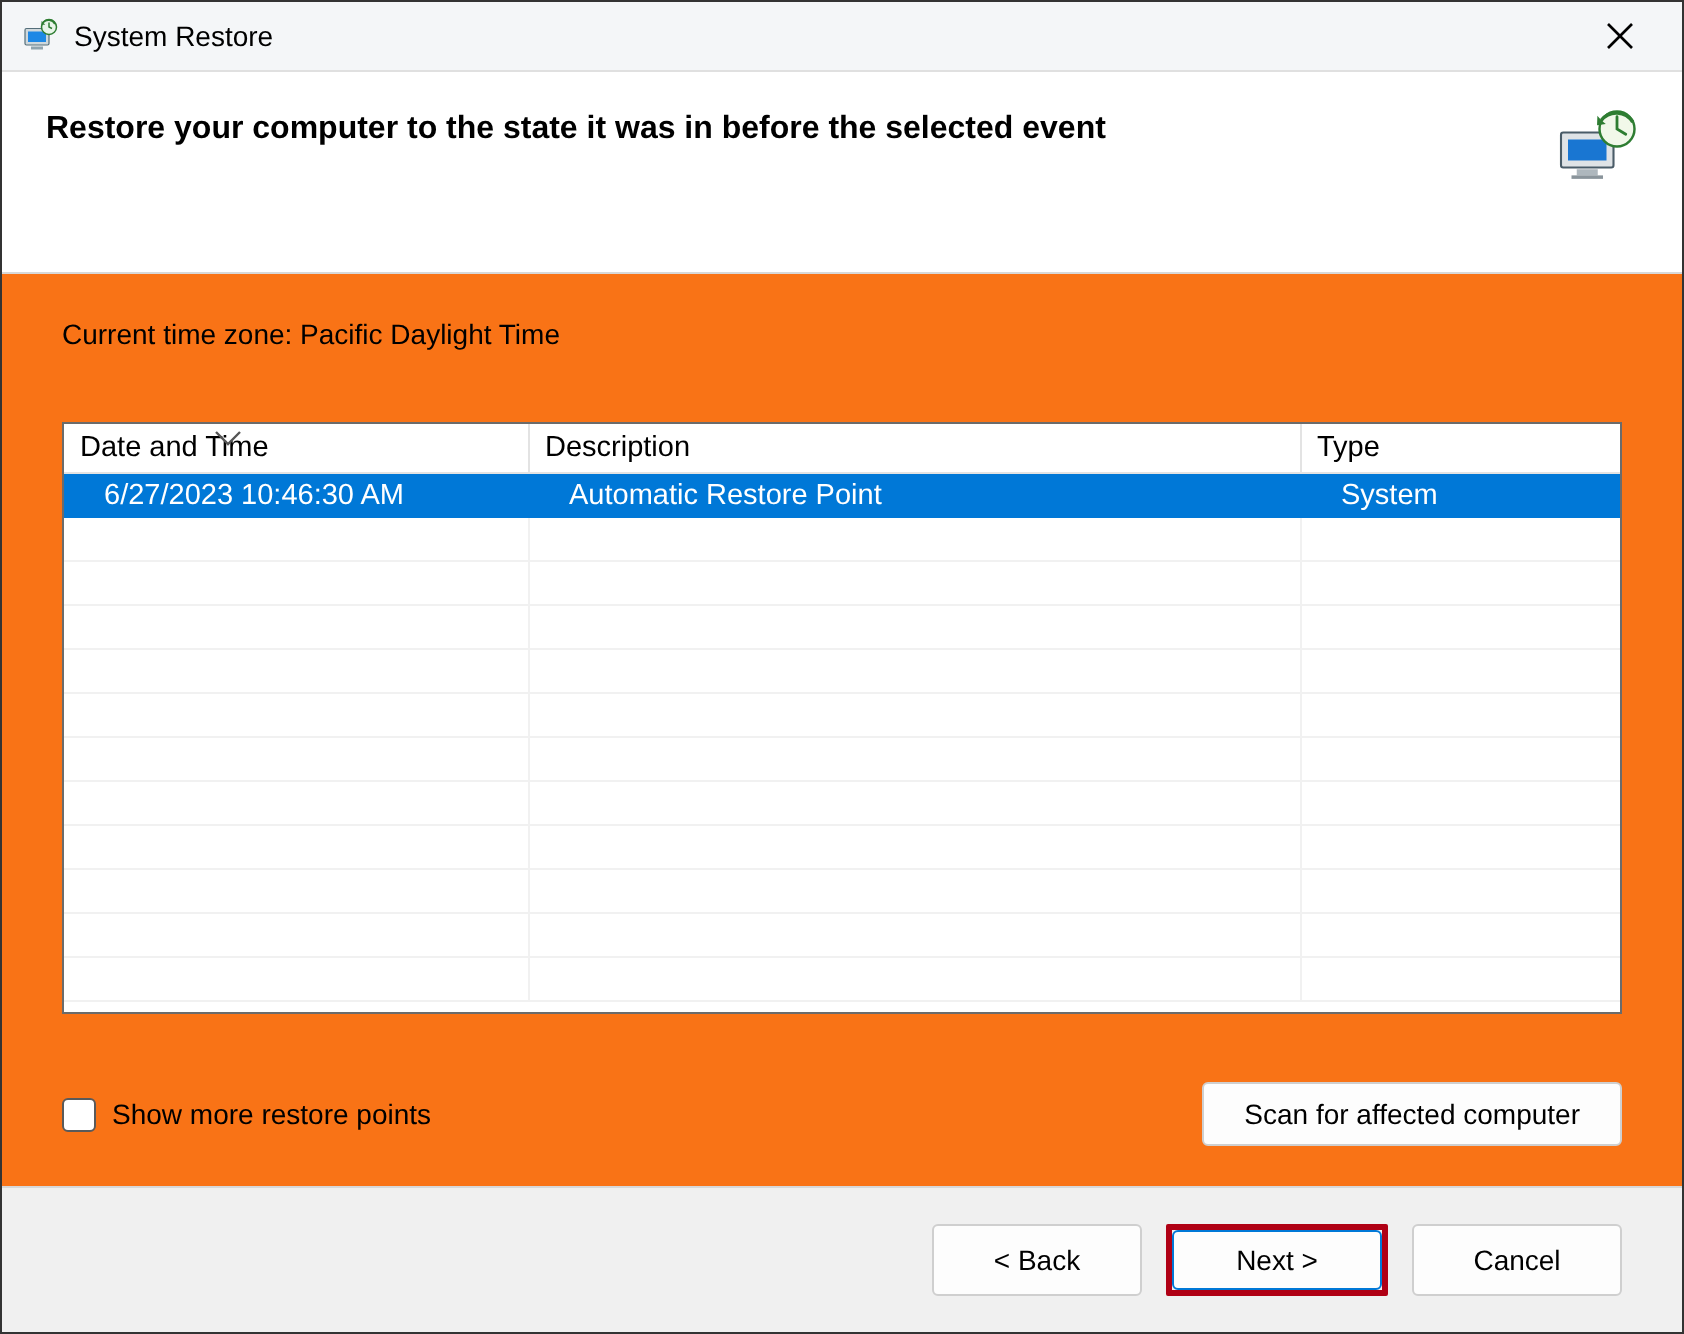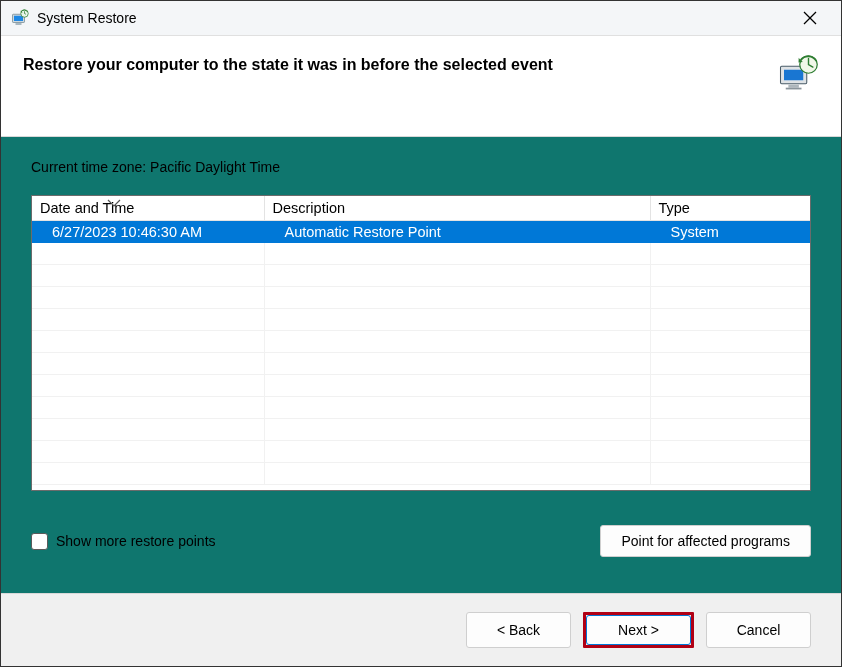--- a/index.html
+++ b/index.html
@@ -12,21 +12,21 @@
       font-size: 13px;
       background: #888;
       color: #000;
       width: 842px;
       height: 667px;
       overflow: hidden;
     }
     .window {
       width: 842px;
       height: 667px;
-      background: #0f766e;
+      background: #f97316;
       border: 1px solid #333;
       display: flex;
       flex-direction: column;
     }
     .titlebar {
       height: 35px;
       background: #f4f6f8;
       border-bottom: 1px solid #e0e0e0;
       display: flex;
       align-items: center;
@@ -76,21 +76,21 @@
       flex-shrink: 0;
     }
     .content-area {
       flex: 1;
       padding: 22px 30px 20px 30px;
       display: flex;
       flex-direction: column;
     }
     .timezone-label {
       font-size: 14px;
-      margin-bottom: 20px;
+      margin-bottom: 36px;
     }
     .grid-wrap {
       border: 1px solid #6b6b6b;
       background: #fff;
       height: 296px;
       overflow: hidden;
     }
     table.grid {
       width: 100%;
       border-collapse: collapse;
@@ -312,21 +312,21 @@
             </tr>
           </tbody>
       </table>
     </div>
 
     <div class="under-grid">
       <label class="checkbox-wrap">
         <span class="checkbox-box"></span>
         <span>Show more restore points</span>
       </label>
-      <button class="btn scan">Point for affected programs</button>
+      <button class="btn scan">Scan for affected computer</button>
     </div>
   </div>
 
   <div class="footer">
     <button class="btn nav">&lt; Back</button>
     <span class="highlight-box">
       <button class="btn nav default">Next &gt;</button>
     </span>
     <button class="btn nav">Cancel</button>
   </div>

